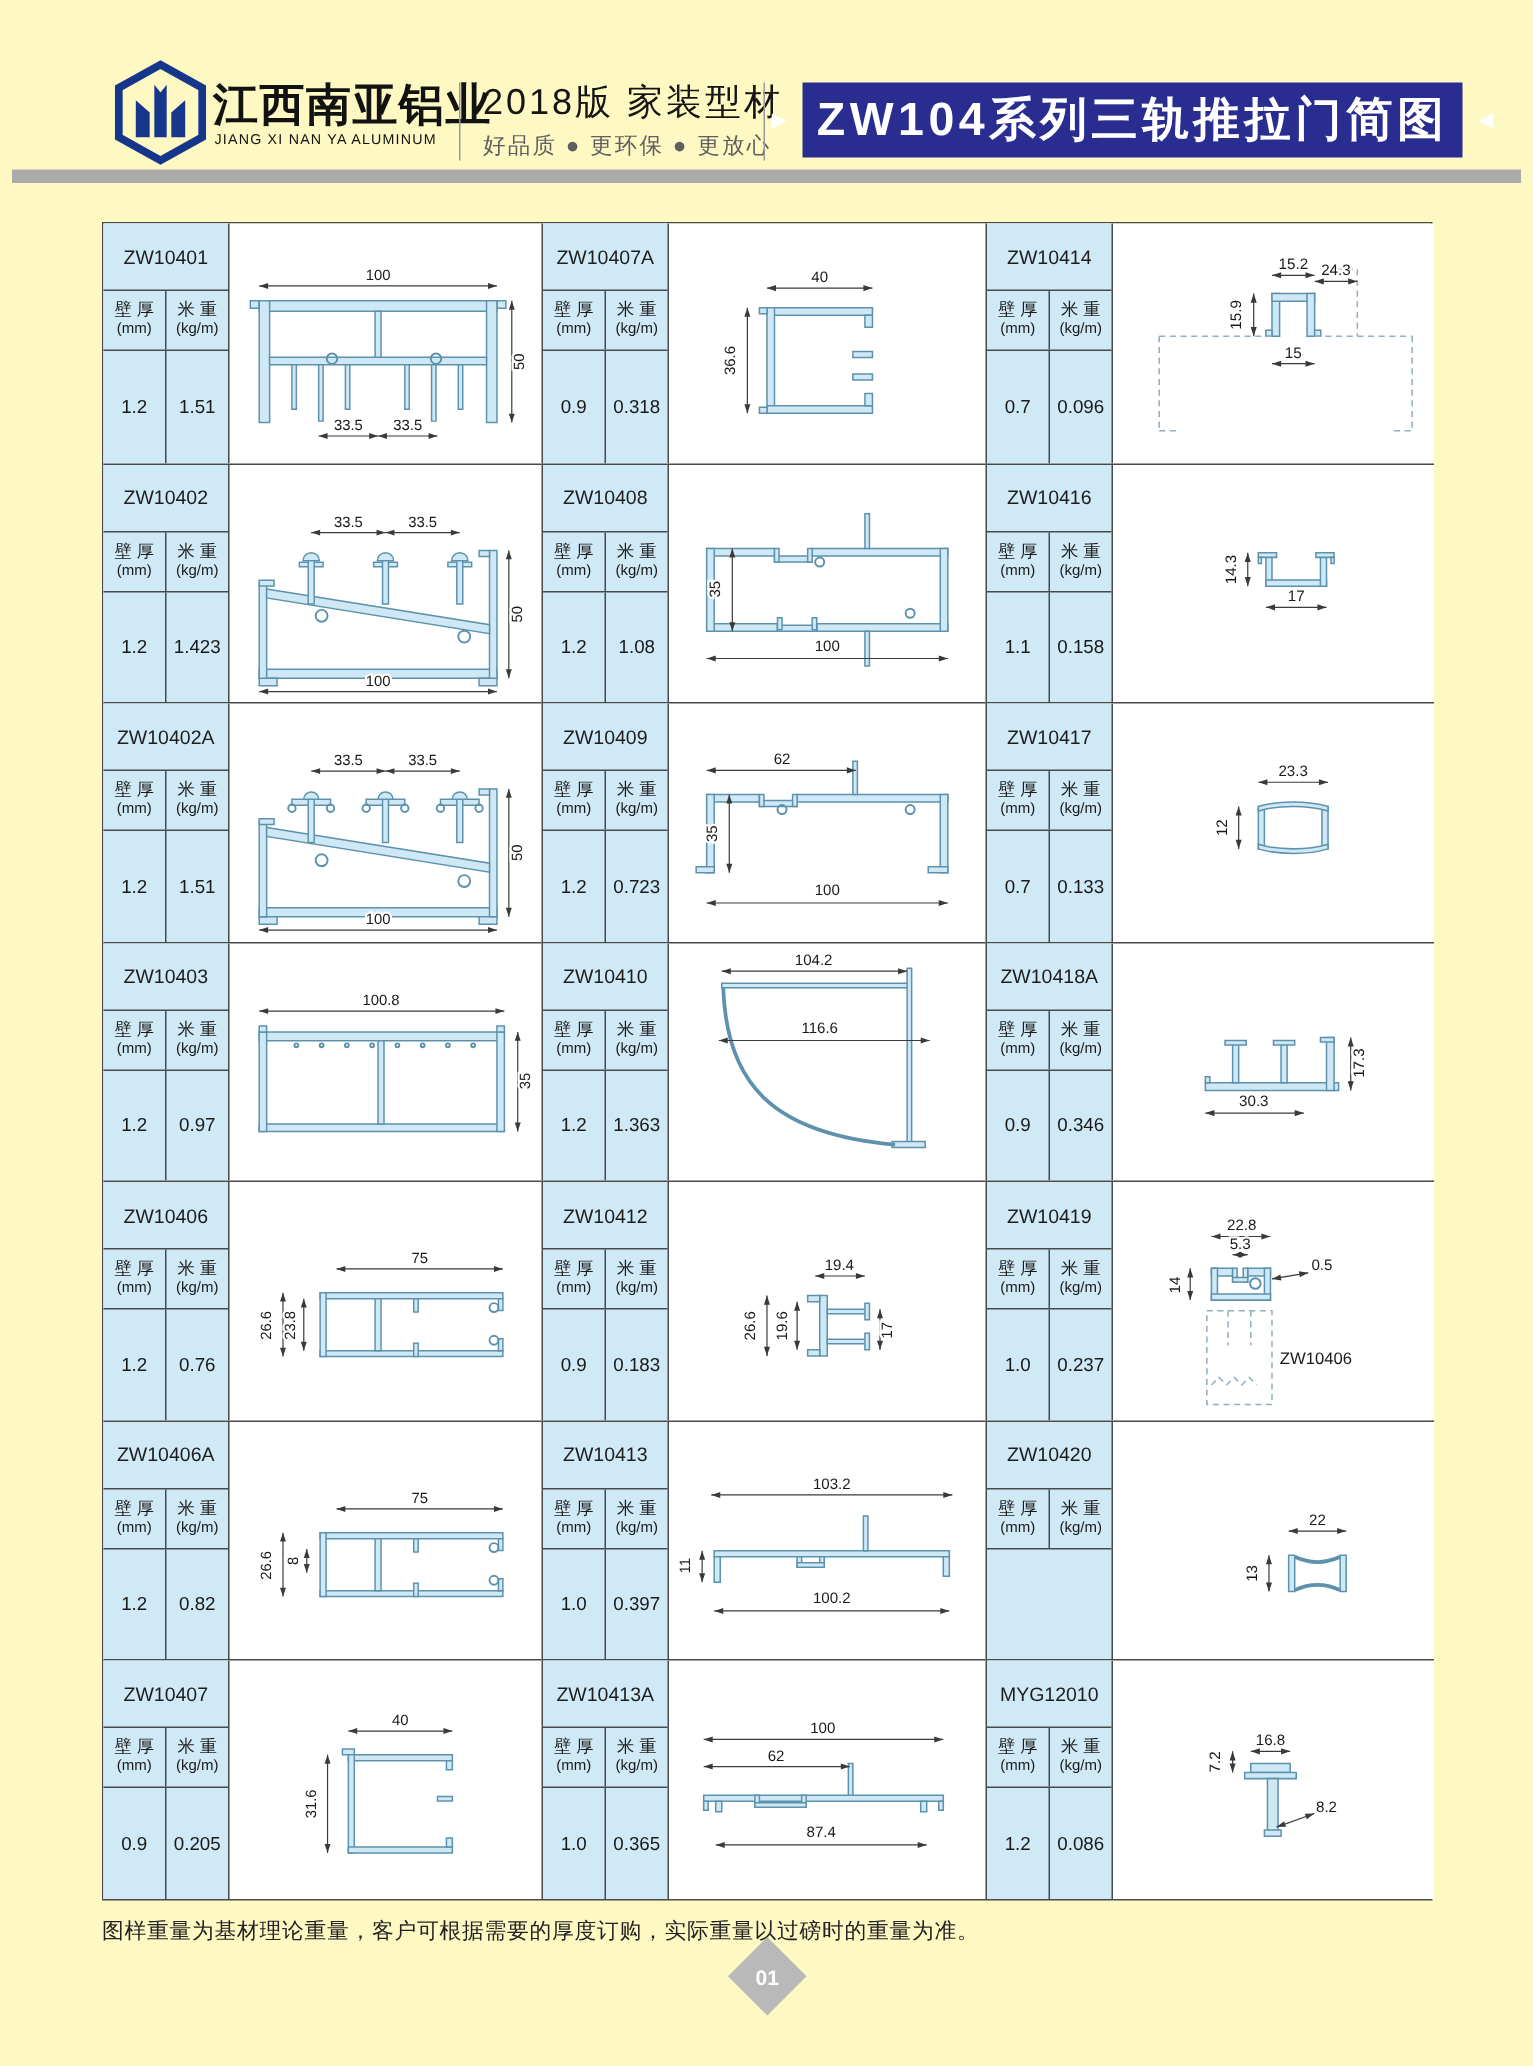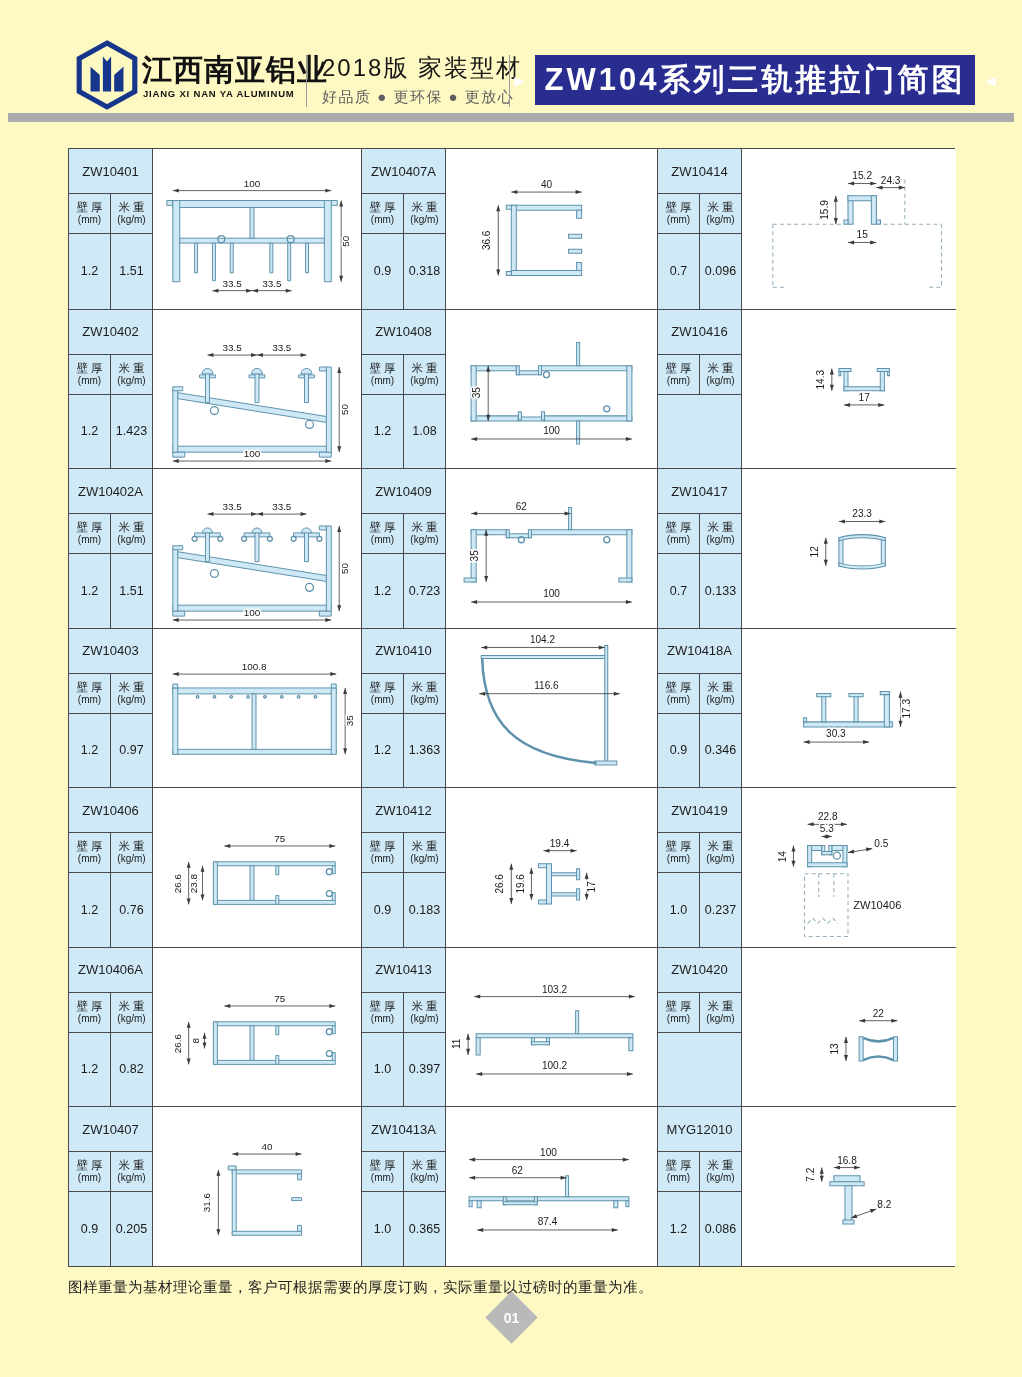--- a/index.html
+++ b/index.html
@@ -4,21 +4,21 @@
 <style>
   * { box-sizing: border-box; margin: 0; padding: 0; }
   html,body { width:1022px; height:1377px; background:#fff;
     font-family:"Liberation Sans","DejaVu Sans",sans-serif; color:#1a1a1a; }
   .page { position:relative; width:1022px; height:1377px; overflow:hidden; background:#fef9c3; }
 
   
   .logo-svg { position:absolute; left:76px; top:40px; }
   .brand-cn { position:absolute; left:142px; top:50px; font-size:30px; font-weight:900;
     letter-spacing:1px; color:#121212; }
-  .brand-en { position:absolute; left:143px; top:88px; font-size:9.5px; font-weight:bold;
+  .brand-en { position:absolute; left:143px; top:88px; font-size:9.5px; font-weight:normal;
     letter-spacing:0.8px; color:#121212; }
   .vrule { position:absolute; top:55px; width:1px; height:52px; background:#9a9a9a; }
   .vrule1 { left:306px; } .vrule2 { left:509px; }
   .edition { position:absolute; left:322px; top:52px; font-size:24px; color:#151515; letter-spacing:2px; }
   .slogan { position:absolute; left:322px; top:88px; font-size:15px; color:#5f5f5f; letter-spacing:1.5px; }
   .banner { position:absolute; left:535px; top:55px; width:440px; height:50px;
     background:var(--banner-bg,#2a2d90); color:#fff; display:flex; align-items:center;
     justify-content:center; gap:20px; }
   .banner-title { font-size:31px; font-weight:bold; letter-spacing:3px; white-space:nowrap; }
   .tri { font-size:13px; }
@@ -327,20 +327,24 @@
       <div class="code">ZW10416</div>
       <div class="hdrs">
         <div class="hdr">
           <span class="h-cn">壁 厚</span>
               <span class="h-un">(mm)</span>
         </div>
         <div class="hdr">
           <span class="h-cn">米 重</span>
               <span class="h-un">(kg/m)</span>
         </div>
+      </div>
+      <div class="vals">
+        <div class="val">1.1</div>
+        <div class="val">0.158</div>
       </div>
     </div>
     <svg class="draw" viewBox="0 0 210 157" preserveAspectRatio="xMidYMid meet">
           <path d="M100,58h4v22h-4z" fill="#cfe8f5" stroke="#5e92ac" stroke-width="1"></path>
           <path d="M100,76h40v4h-40z" fill="#cfe8f5" stroke="#5e92ac" stroke-width="1"></path>
           <path d="M136,58h4v22h-4z" fill="#cfe8f5" stroke="#5e92ac" stroke-width="1"></path>
           <path d="M95,58h12v3h-12z" fill="#cfe8f5" stroke="#5e92ac" stroke-width="1"></path>
           <path d="M133,58h12v3h-12z" fill="#cfe8f5" stroke="#5e92ac" stroke-width="1"></path>
           <path d="M95,61h2v4h-2z" fill="#cfe8f5" stroke="#5e92ac" stroke-width="1"></path>
           <path d="M143,61h2v4h-2z" fill="#cfe8f5" stroke="#5e92ac" stroke-width="1"></path>

